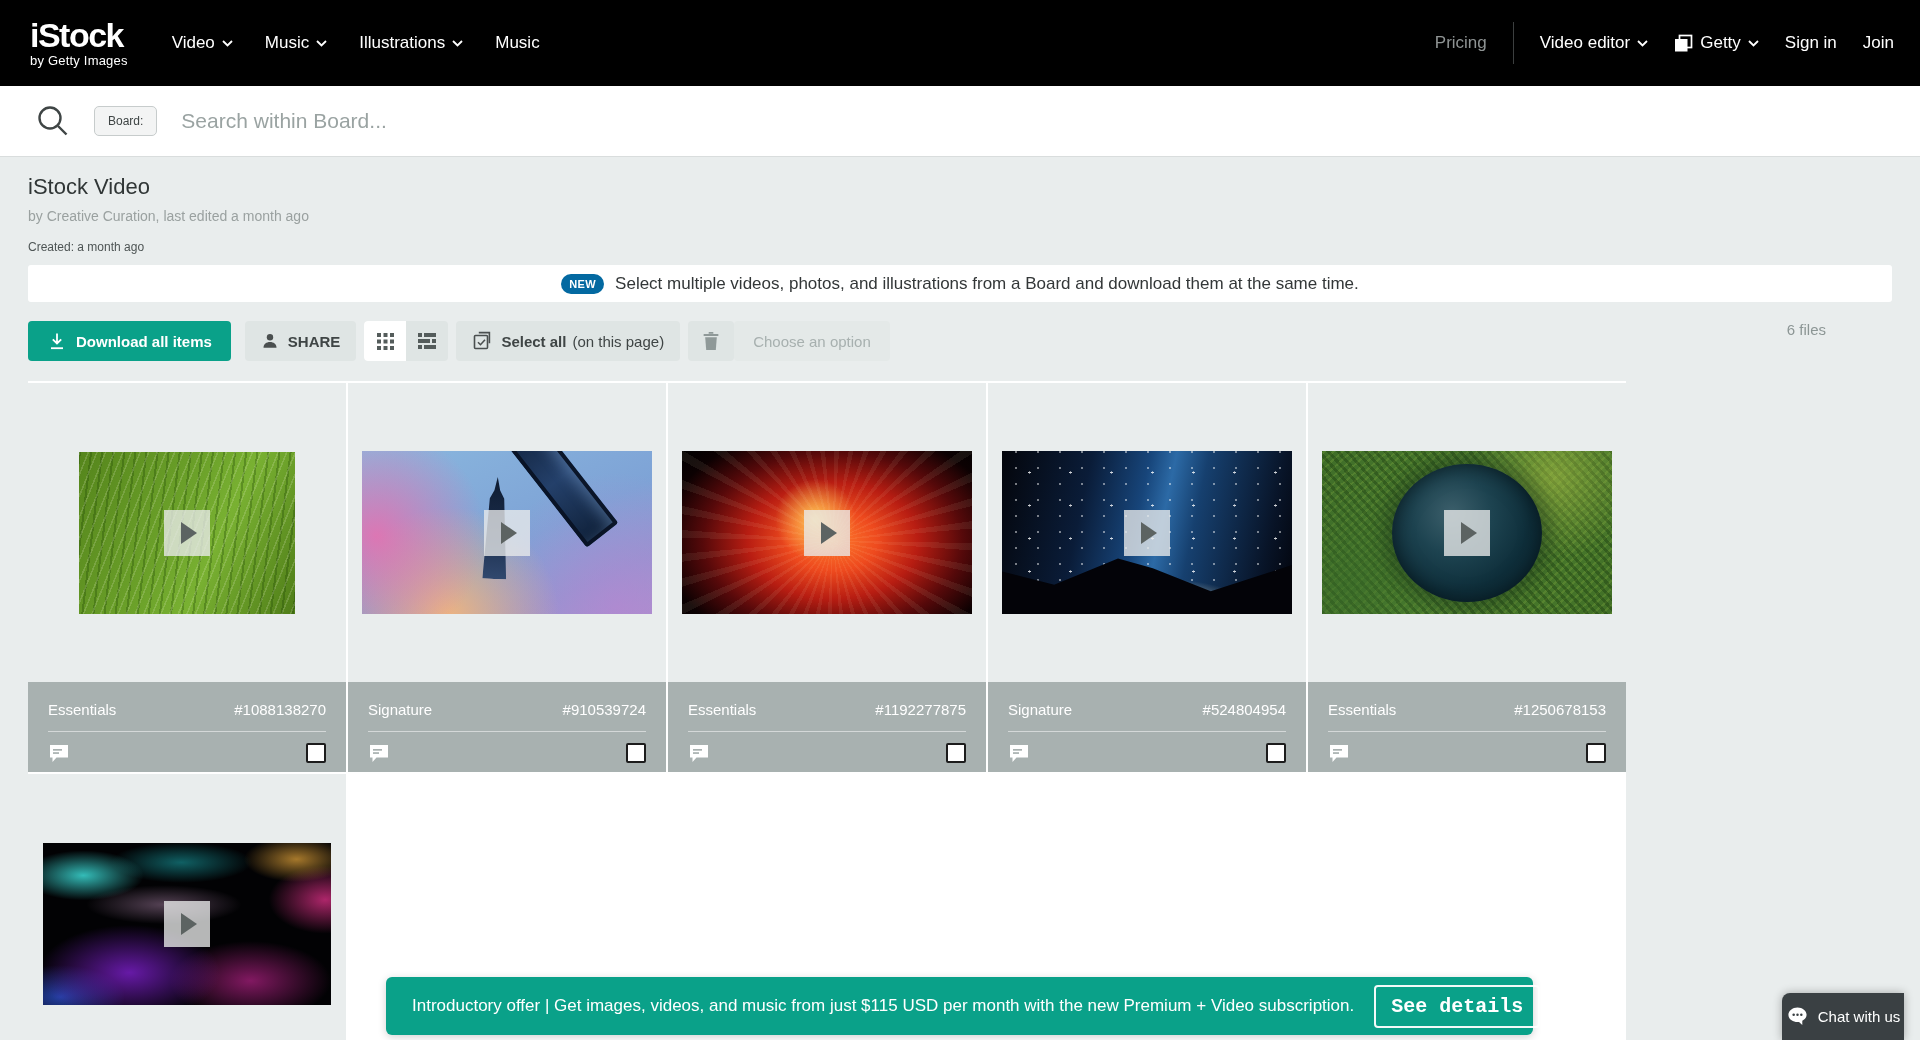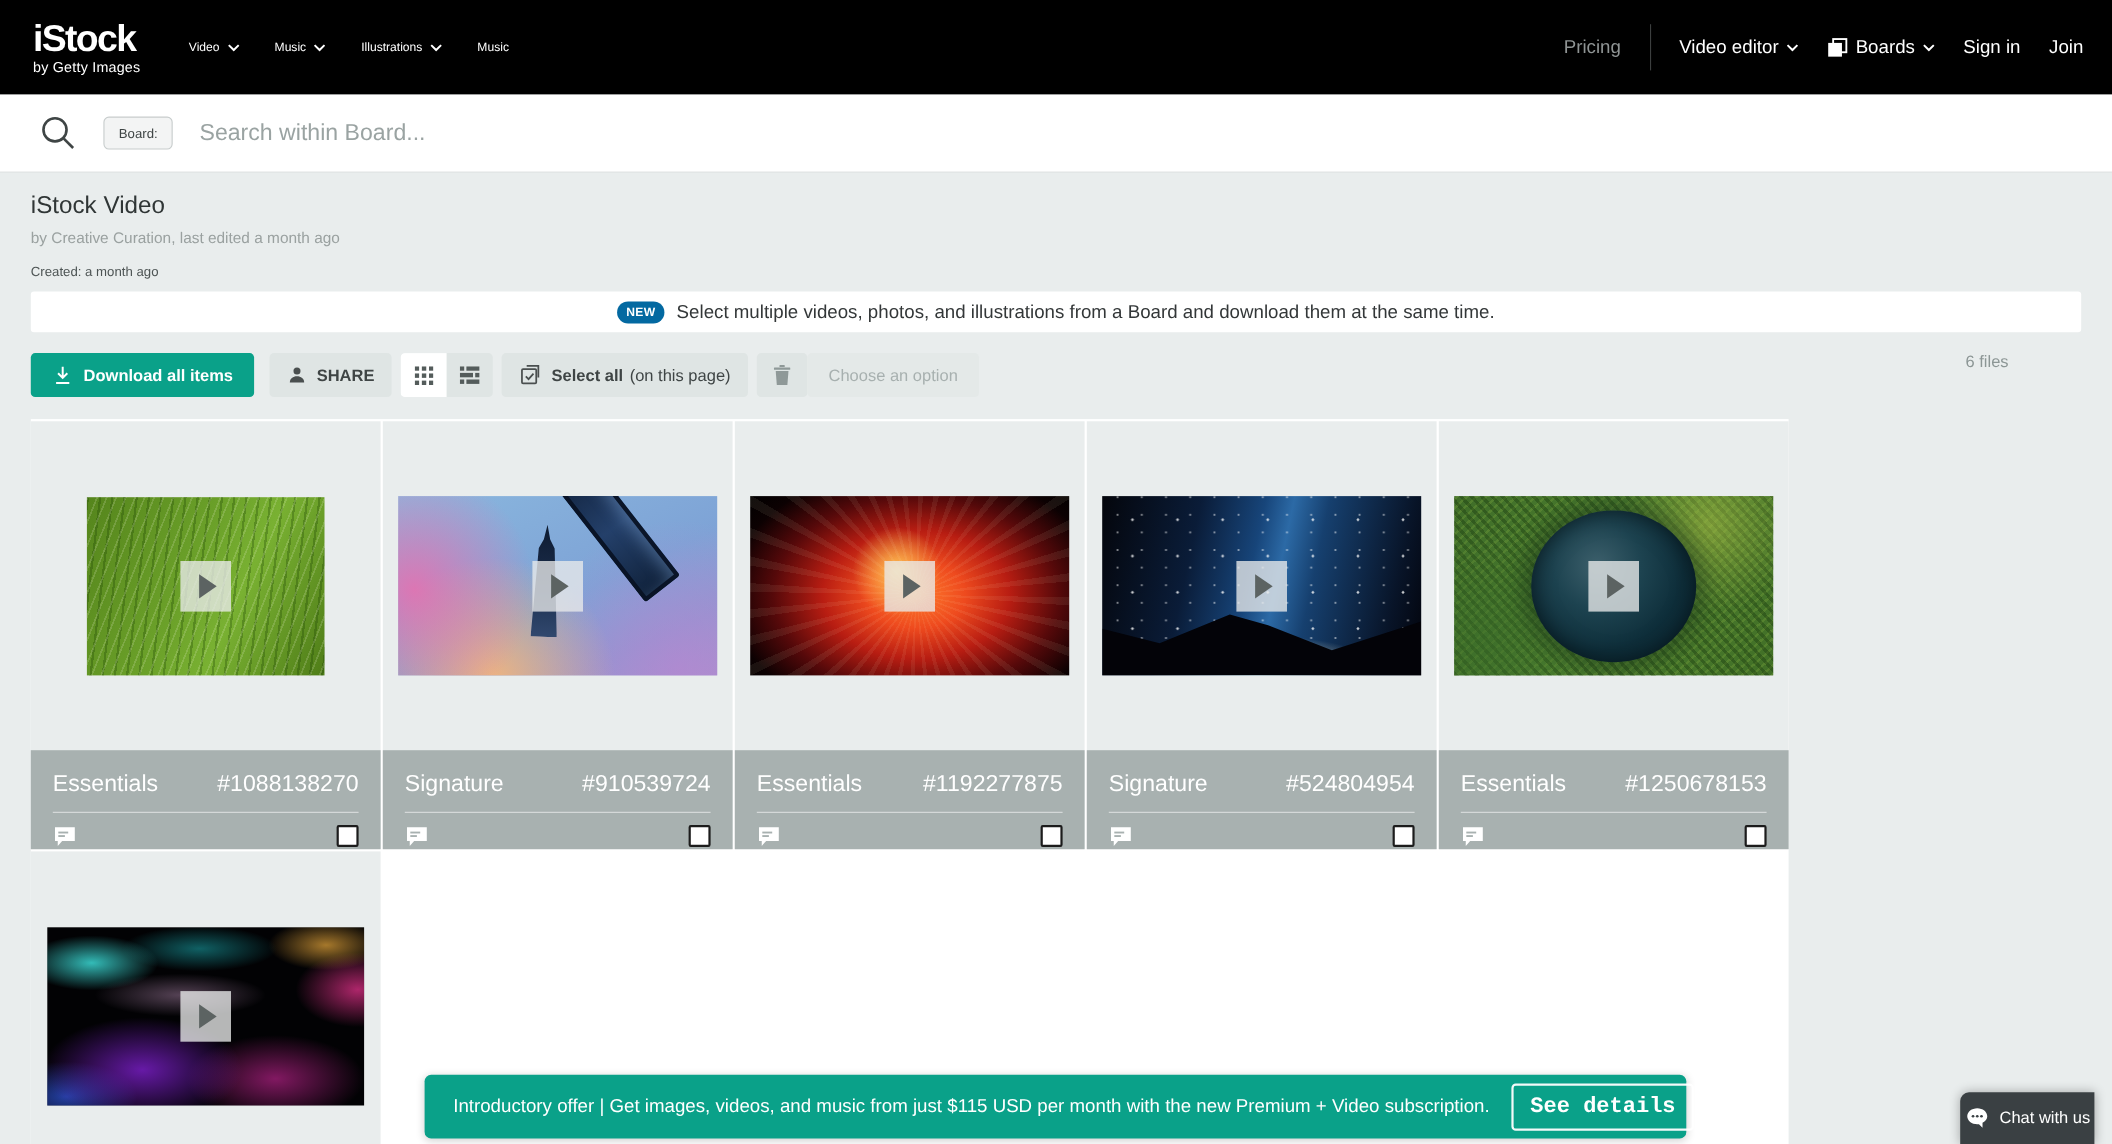--- a/index.html
+++ b/index.html
@@ -5,21 +5,21 @@
   * { margin:0; padding:0; box-sizing:border-box; }
   html,body { width:1920px; height:1040px; overflow:hidden;
     font-family:"Liberation Sans", sans-serif; background:#e9eded; position:relative; }
 
   
   .topnav { height:86px; background:#000; display:flex; align-items:center; padding:0 26px 0 30px; color:#fff; }
   .logo { margin-right:44px; cursor:pointer; }
   .logo-main { font-size:34px; font-weight:700; letter-spacing:-1.5px; line-height:1; }
   .logo-sub { font-size:13px; margin-top:1px; letter-spacing:.2px; }
   .menu { display:flex; align-items:center; gap:32px; }
-  .menu-item { display:flex; align-items:center; gap:7px; font-size:11px; color:#fff; cursor:pointer; }
+  .menu-item { display:flex; align-items:center; gap:7px; font-size:17px; color:#fff; cursor:pointer; }
   .nav-right { margin-left:auto; display:flex; align-items:center; gap:26px; }
   .nav-link { font-size:17px; color:#fff; cursor:pointer; display:flex; align-items:center; gap:7px; }
   .nav-link.muted { color:#8f9494; }
   .nav-divider { width:1px; height:42px; background:#3c3f3f; }
 
   
   .searchbar { height:71px; background:#fff; display:flex; align-items:center; padding:0 36px; gap:24px; border-bottom:1px solid #d9dddd; }
   .chip { background:#f3f4f4; border:1px solid #c7cccc; border-radius:5px; padding:7px 13px; font-size:12px; color:#3f4545; }
   .search-input { flex:1; border:none; outline:none; font-size:21px; color:#333; font-family:"Liberation Sans", sans-serif; background:transparent; }
   .search-input::placeholder { color:#9aa3a2; }
@@ -50,21 +50,21 @@
 
   
   .grid { margin-top:20px; display:grid; grid-template-columns:repeat(5,318px); gap:2px; background:#fff; width:max-content; padding-top:2px; }
   .card { background:#e9eded; width:318px; height:389px; display:flex; flex-direction:column; }
   .thumb-area { height:299px; display:flex; align-items:center; justify-content:center; }
   .thumb { position:relative; overflow:hidden; cursor:pointer; }
   .play { position:absolute; left:50%; top:50%; transform:translate(-50%,-50%); width:46px; height:46px; background:rgba(233,235,235,.78); cursor:pointer; }
   .tri { display:block; margin:12px 0 0 17px; width:0; height:0; border-left:16px solid #5c6362; border-top:11px solid transparent; border-bottom:11px solid transparent; }
 
   .meta { height:90px; background:#a8b1b0; padding:0 20px; color:#fff; }
-  .meta-top { display:flex; justify-content:space-between; padding-top:19px; font-size:21px; }
+  .meta-top { display:flex; justify-content:space-between; padding-top:19px; font-size:15px; }
   .meta-divider { margin-top:13px; border-top:1px solid rgba(255,255,255,.5); }
   .meta-bottom { margin-top:11px; display:flex; justify-content:space-between; align-items:center; }
   .checkbox { width:20px; height:20px; background:#fff; border:2px solid #1c1c1c; border-radius:2px; cursor:pointer; }
 
   
   [data-thumb="grass"] { width:216px; height:162px; background:
     repeating-linear-gradient(112deg, rgba(255,255,235,.16) 0 1.5px, rgba(0,0,0,0) 1.5px 8px),
     repeating-linear-gradient(97deg, rgba(25,65,0,.3) 0 2px, rgba(0,0,0,0) 2px 11px),
     linear-gradient(115deg,#55851c,#6ca22a 45%,#79b132 62%,#4f7d18); }
 
@@ -171,21 +171,21 @@
       <span>Video editor</span>
       <svg width="11" height="7" viewBox="0 0 11 7">
           <path d="M1 1l4.5 4.5L10 1" stroke="#fff" stroke-width="1.8" fill="none"></path>
         </svg>
     </a>
     <a class="nav-link">
       <svg width="19" height="19" viewBox="0 0 19 19">
         <rect x="5.5" y="1.5" width="12" height="12" fill="none" stroke="#fff" stroke-width="1.7"></rect>
         <rect x="1" y="5" width="12.5" height="12.5" fill="#fff"></rect>
       </svg>
-      <span>Boards</span>
+      <span>Getty</span>
       <svg width="11" height="7" viewBox="0 0 11 7">
           <path d="M1 1l4.5 4.5L10 1" stroke="#fff" stroke-width="1.8" fill="none"></path>
         </svg>
     </a>
     <a class="nav-link">Sign in</a>
     <a class="nav-link">Join</a>
   </div>
 </header>
 
 <div class="searchbar">

